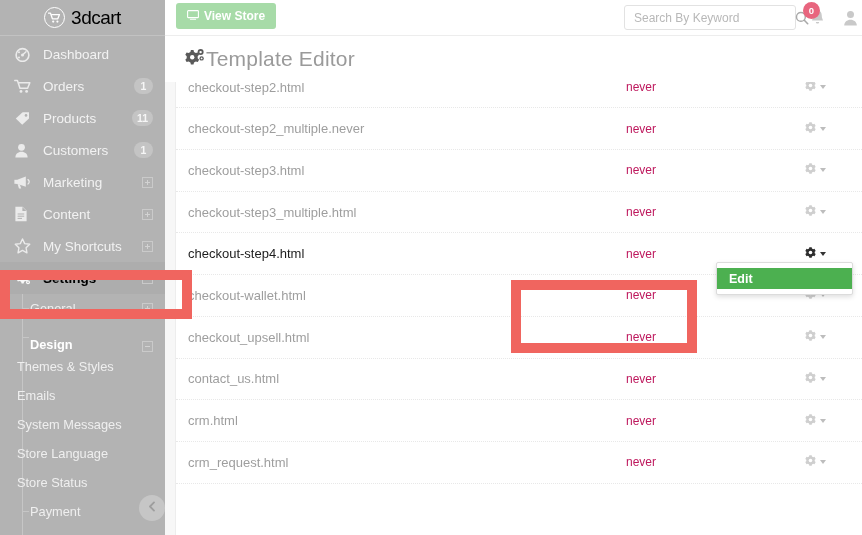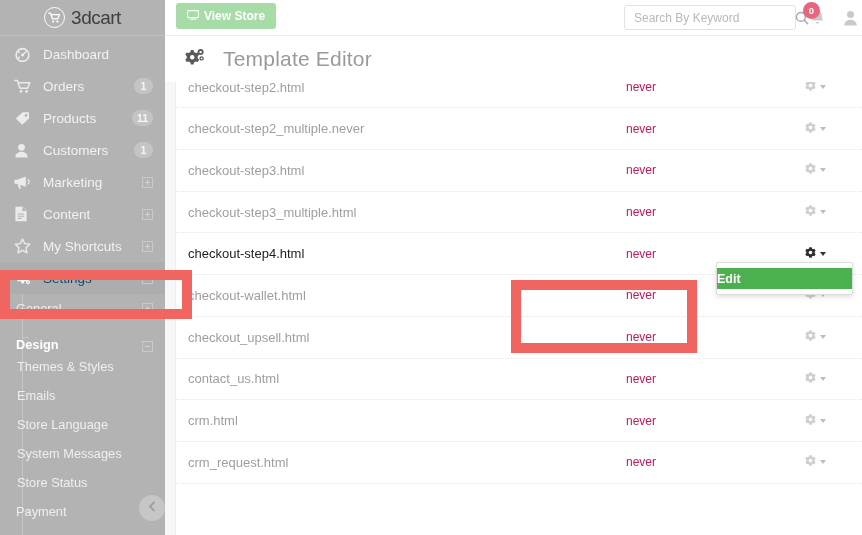--- a/index.html
+++ b/index.html
@@ -25,33 +25,33 @@
     border-bottom: 1px solid #c2c2c2;
   }
   .logo-cart {
     width: 21px; height: 21px; border-radius: 50%;
     border: 1.6px solid #ffffff;
     display: flex; align-items: center; justify-content: center;
     flex: none;
   }
   .logo-cart svg { display: block; }
   .logo-text {
-    color: #404040; font-size: 19px; letter-spacing: -0.5px;
+    color: #000000; font-size: 19px; letter-spacing: -0.5px;
     font-weight: 400;
   }
   .nav-list { padding-top: 2px; }
   .nav-item {
     height: 32px;
     display: flex; align-items: center;
     padding: 0 12px 0 14px;
     color: #f2f2f2;
     font-size: 13.5px;
     position: relative;
   }
-  .nav-item.active { background: #adadad; font-weight: normal; color: #0c4a6e; }
+  .nav-item.active { background: #adadad; font-weight: bold; color: #000000; }
   .nav-icon {
     width: 20px; height: 16px; margin-right: 9px; flex: none;
     display: flex; align-items: center; justify-content: flex-start;
     opacity: .92;
   }
   .nav-icon svg { display: block; }
   .nav-label { flex: 1 1 auto; white-space: nowrap; }
   .badge-count {
     background: #c4c4c4; color: #f6f6f6;
     border-radius: 9px; min-width: 19px; height: 16px;
@@ -70,21 +70,21 @@
   .expander.plus::after { top: 2px; bottom: 2px; left: 4px; width: 1px; }
 
   
   .subnav { position: relative; padding-left: 0; }
   .subnav::before {
     content: ""; position: absolute; left: 22px; top: 0; bottom: 0;
     width: 1px; background: #c6c6c6;
   }
   .sub-item {
     height: 29px; display: flex; align-items: center;
-    padding-left: 16px; padding-right: 12px;
+    padding-left: 30px; padding-right: 12px;
     color: #efefef; font-size: 12.8px; position: relative;
   }
   .sub-item.bold { font-weight: bold; color: #ffffff; align-items: flex-end; }
   .sub-item .tick {
     position: absolute; left: 23px; top: 14px; width: 6px; height: 1px;
     background: #c6c6c6;
   }
   .sub-item .sub-label { flex: 1 1 auto; white-space: nowrap; }
   .sub-item-l2 { padding-left: 17px; }
 
@@ -136,21 +136,21 @@
   .avatar-wrap { position: absolute; right: 4px; top: 10px; }
 
   
   #main {
     position: absolute; left: 165px; top: 36px; right: 0; bottom: 0;
     background: #f7f7f7; overflow: hidden;
   }
   .page-head {
     position: absolute; left: 0; top: 0; right: 0; height: 46px;
     background: #ffffff;
-    display: flex; align-items: center; padding-left: 20px; gap: 17px;
+    display: flex; align-items: center; padding-left: 20px; gap: 0;
     z-index: 5;
   }
   .page-title {
     font-size: 21px; color: #9a9a9a; font-weight: 400; letter-spacing: .2px;
   }
   .panel {
     position: absolute; left: 10px; right: 0; top: 0; bottom: 0;
     background: #ffffff; border-left: 1px solid #ededed;
   }
   .tbl { position: absolute; left: 0; right: 0; top: -11px; }
@@ -180,21 +180,21 @@
   .dropdown {
     position: absolute; right: 9px; top: 29px;
     width: 137px; background: #ffffff;
     border: 1px solid #dcdcdc; border-radius: 2px;
     padding: 5px 0; z-index: 40;
     box-shadow: 0 2px 5px rgba(0,0,0,.13);
   }
   .dropdown-item {
     height: 21px; background: #4cb050; color: #ffffff;
     font-size: 12.5px; font-weight: bold;
-    display: flex; align-items: center; padding-left: 0;
+    display: flex; align-items: center; padding-left: 12px;
   }
 
   
   .annot {
     position: absolute; border: 10px solid #f0655f;
     z-index: 60; pointer-events: none;
   }
   #annot-filename { left: 0px; top: 270px; width: 192px; height: 49px; }
   #annot-actions  { left: 511px; top: 280px; width: 186px; height: 73px; }
 </style>
@@ -333,24 +333,24 @@
           <span class="expander"></span>
         </div>
 
         <div class="sub-item sub-item-l2">
           <span class="sub-label">Themes &amp; Styles</span>
         </div>
         <div class="sub-item sub-item-l2">
           <span class="sub-label">Emails</span>
         </div>
         <div class="sub-item sub-item-l2">
+          <span class="sub-label">System Messages</span>
+        </div>
+        <div class="sub-item sub-item-l2">
           <span class="sub-label">Store Language</span>
-        </div>
-        <div class="sub-item sub-item-l2">
-          <span class="sub-label">System Messages</span>
         </div>
         <div class="sub-item sub-item-l2">
           <span class="sub-label">Store Status</span>
         </div>
 
         <div class="sub-item">
           <span class="tick"></span>
           <span class="sub-label">Payment</span>
         </div>
         <div class="sub-item">

